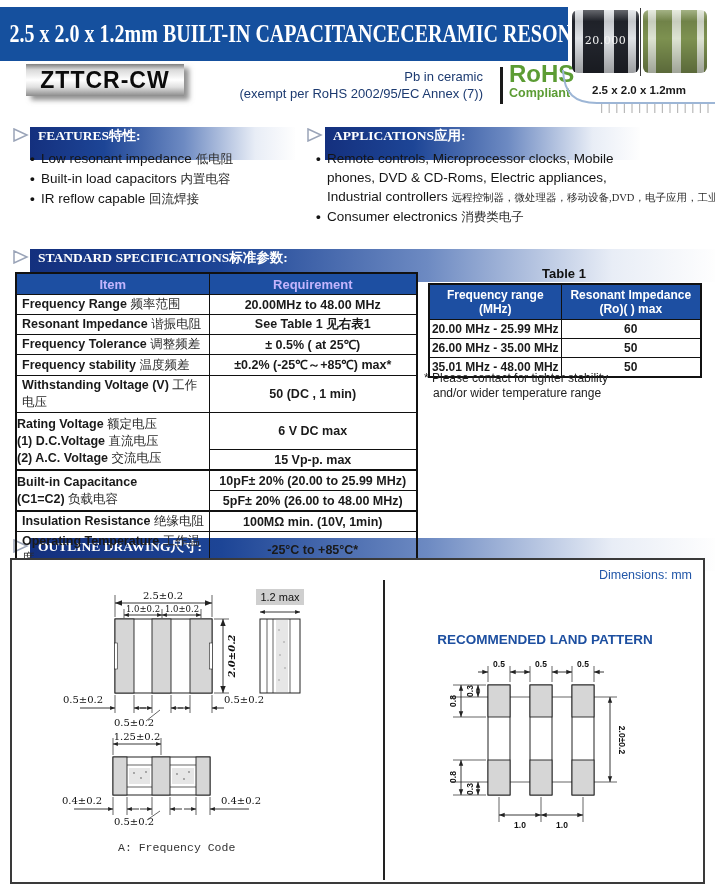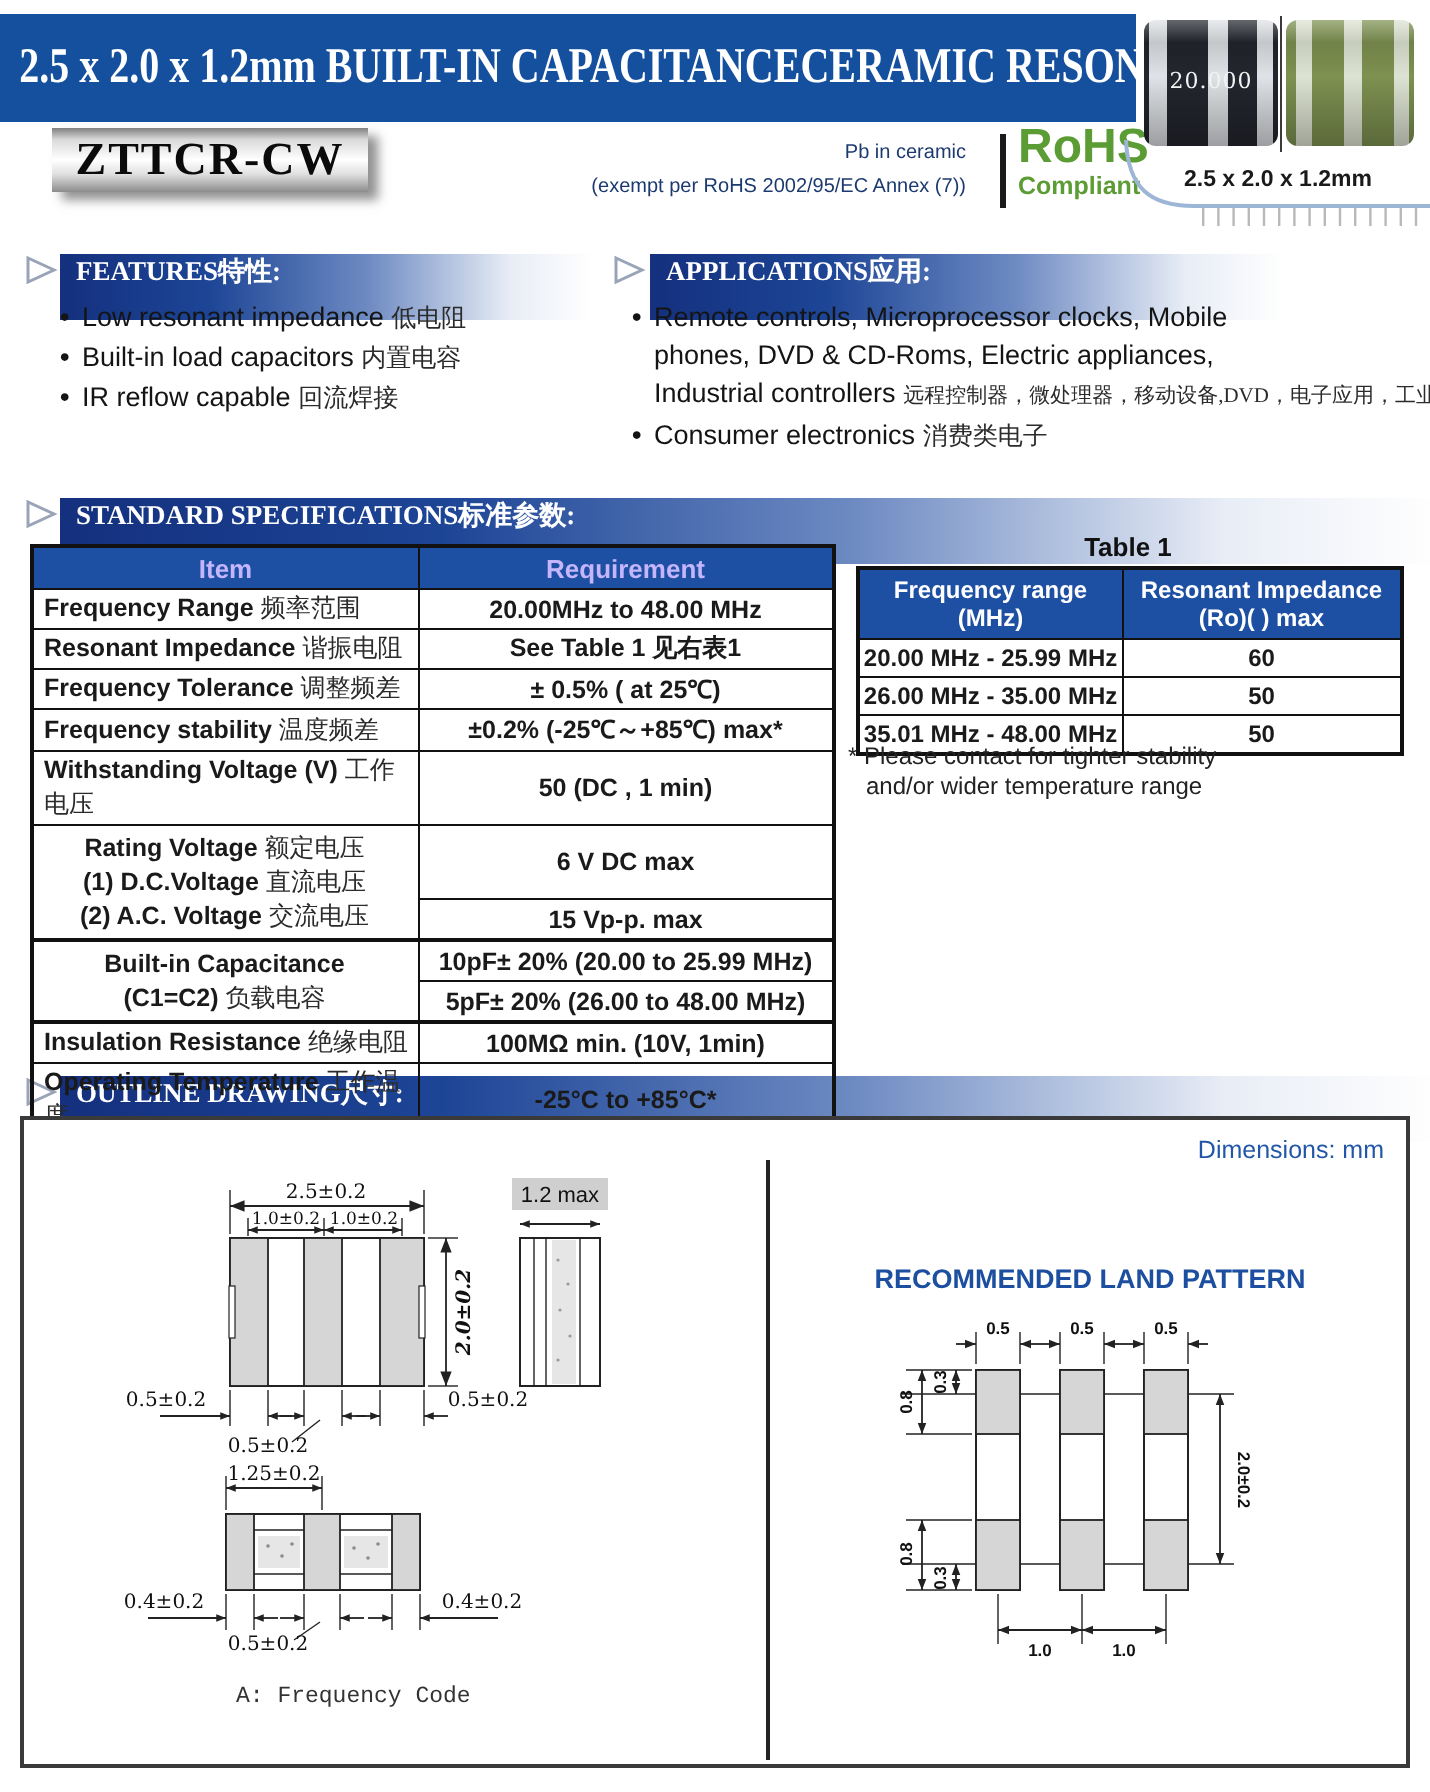--- a/index.html
+++ b/index.html
@@ -8,23 +8,23 @@
 
   
   .banner { position:absolute; left:0; top:7px; width:568px; height:54px; background:#15509e; }
   .banner-title { display:inline-block; white-space:nowrap; color:#fff;
                   font-family:"Liberation Serif", serif; font-weight:bold; font-size:25px;
                   line-height:54px; padding-left:12px; transform:scaleX(0.80); transform-origin:left center; }
   .model-badge { position:absolute; left:26px; top:64px; width:158px; height:32px;
                  background:linear-gradient(180deg,#7f7f7f 0%,#d9d9d9 18%,#ffffff 50%,#e0e0e0 72%,#8c8c8c 100%);
                  box-shadow:5px 4px 5px rgba(110,110,110,0.75);
                  text-align:center; line-height:32px;
-                 font-family:Liberation Serif, serif; font-weight:bold; font-size:23px; color:#0b0b0b; letter-spacing:1px; }
+                 font-family:Liberation Sans, sans-serif; font-weight:bold; font-size:23px; color:#0b0b0b; letter-spacing:1px; }
   .pb-block { position:absolute; left:200px; top:68px; width:283px; text-align:right;
-              color:#1c3a70; font-size:10px; line-height:17px; }
+              color:#1c3a70; font-size:13px; line-height:17px; }
   .rohs-divider { position:absolute; left:500px; top:67px; width:3px; height:37px; background:#1a1a1a; }
   .rohs { position:absolute; left:509px; top:62px; width:70px; color:#5c9c34; }
   .rohs-main { font-weight:bold; font-size:24px; line-height:24px; }
   .rohs-sub { font-weight:bold; font-size:12.5px; }
   .photo { position:absolute; top:10px; height:63px; border-radius:6px; }
   .photo-dark { left:572px; width:67px;
     background:linear-gradient(180deg,rgba(255,255,255,0.30),rgba(0,0,0,0.12) 18%,rgba(0,0,0,0) 45%,rgba(0,0,0,0.30)),
                linear-gradient(90deg,#23262e 0 4%,#dfe2e6 4% 17%,#23262e 17% 48%,#dfe2e6 48% 63%,#23262e 63% 84%,#dfe2e6 84% 96%,#23262e 96%); }
   .photo-green { left:643px; width:64px;
     background:linear-gradient(180deg,rgba(255,255,255,0.30),rgba(0,0,0,0.10) 18%,rgba(0,0,0,0) 45%,rgba(0,0,0,0.28)),
@@ -50,21 +50,21 @@
   .zh { font-family:"Liberation Serif", serif; font-weight:normal; font-size:12.5px; color:#2b2b2b; }
   .zh-small { font-size:10.5px; }
 
   
   .spec { position:absolute; left:15px; top:272px; border-collapse:collapse; table-layout:fixed;
           width:401px; border:2px solid #111; }
   .spec th, .spec td { border:1px solid #111; overflow:hidden; }
   .spec th { background:#1d4fa2; color:#c4b5fd; font-weight:bold; font-size:13px; height:18px; }
   .spec td { height:17px; font-weight:bold; font-size:12.5px; }
   .spec td.item { text-align:left; padding-left:5px; }
-  .spec td.item-c { text-align:center; padding-left:0;margin-left:26px; }
+  .spec td.item-c { padding-left:0;margin-left:26px; }
   .spec td.req { text-align:center; }
   .spec tr.thick td { border-top-width:2px; }
   .spec .ln { line-height:17px; }
 
   
   .t1-title { position:absolute; left:428px; top:266px; width:272px; text-align:center;
               font-weight:bold; font-size:13px; color:#111; }
   .t1 { position:absolute; left:428px; top:283px; border-collapse:collapse; table-layout:fixed;
         width:272px; border:2px solid #111; }
   .t1 th, .t1 td { border:1px solid #111; }

